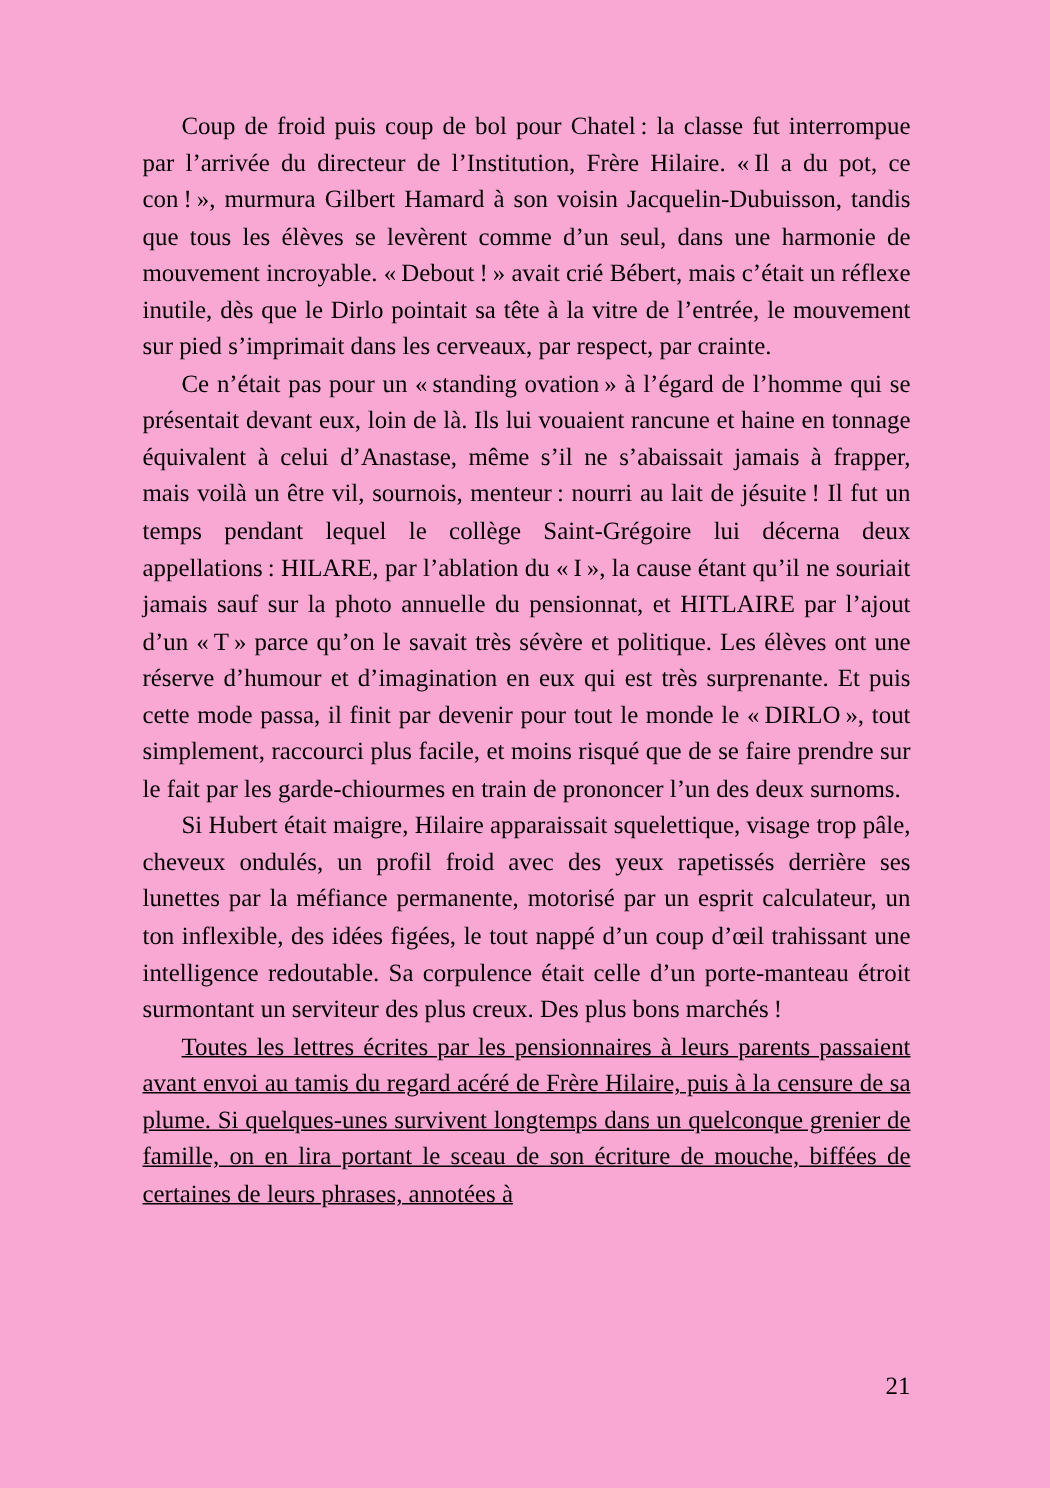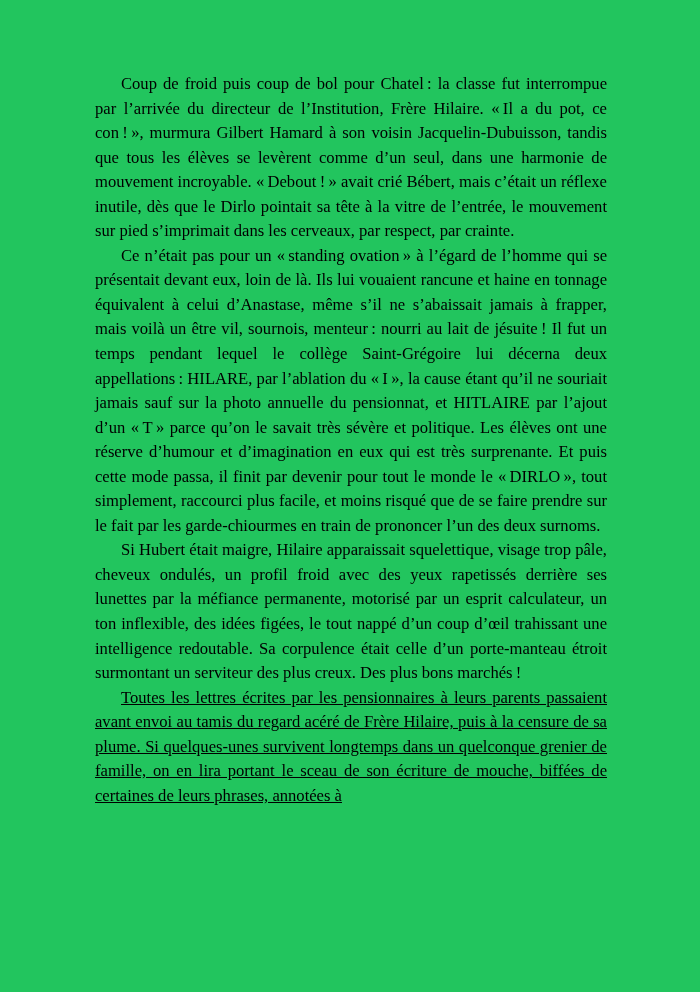--- a/index.html
+++ b/index.html
@@ -16,21 +16,21 @@
     color: #000000;
     overflow: hidden;
   }
 
   .page {
     position: absolute;
     left: 0;
     top: 0;
     width: 700px;
     height: 992px;
-    background: #22c55e;
+    background: #f9a8d4;
   }
 
   .text-block {
     position: absolute;
     left: 95px;
     top: 72px;
     width: 512px;
   }
 
   .para {
@@ -67,14 +67,15 @@
 
 <div class="page">
 
   <div class="text-block">
     <p class="para">Coup de froid puis coup de bol pour Chatel : la classe fut interrompue par l’arrivée du directeur de l’Institution, Frère Hilaire. « Il a du pot, ce con ! », murmura Gilbert Hamard à son voisin Jacquelin-Dubuisson, tandis que tous les élèves se levèrent comme d’un seul, dans une harmonie de mouvement incroyable. « Debout ! » avait crié Bébert, mais c’était un réflexe inutile, dès que le Dirlo pointait sa tête à la vitre de l’entrée, le mouvement sur pied s’imprimait dans les cerveaux, par respect, par crainte.</p>
     <p class="para">Ce n’était pas pour un « standing ovation » à l’égard de l’homme qui se présentait devant eux, loin de là. Ils lui vouaient rancune et haine en tonnage équivalent à celui d’Anastase, même s’il ne s’abaissait jamais à frapper, mais voilà un être vil, sournois, menteur : nourri au lait de jésuite ! Il fut un temps pendant lequel le collège Saint-Grégoire lui décerna deux appellations : HILARE, par l’ablation du « I », la cause étant qu’il ne souriait jamais sauf sur la photo annuelle du pensionnat, et HITLAIRE par l’ajout d’un « T » parce qu’on le savait très sévère et politique. Les élèves ont une réserve d’humour et d’imagination en eux qui est très surprenante. Et puis cette mode passa, il finit par devenir pour tout le monde le « DIRLO », tout simplement, raccourci plus facile, et moins risqué que de se faire prendre sur le fait par les garde-chiourmes en train de prononcer l’un des deux surnoms.</p>
     <p class="para">Si Hubert était maigre, Hilaire apparaissait squelettique, visage trop pâle, cheveux ondulés, un profil froid avec des yeux rapetissés derrière ses lunettes par la méfiance permanente, motorisé par un esprit calculateur, un ton inflexible, des idées figées, le tout nappé d’un coup d’œil trahissant une intelligence redoutable. Sa corpulence était celle d’un porte-manteau étroit surmontant un serviteur des plus creux. Des plus bons marchés !</p>
     <p class="para">Toutes les lettres écrites par les pensionnaires à leurs parents passaient avant envoi au tamis du regard acéré de Frère Hilaire, puis à la censure de sa plume. Si quelques-unes survivent longtemps dans un quelconque grenier de famille, on en lira portant le sceau de son écriture de mouche, biffées de certaines de leurs phrases, annotées à</p>
   </div>
 
+  <div class="page-number">21</div>
 
 </div>
 
 </body></html>

